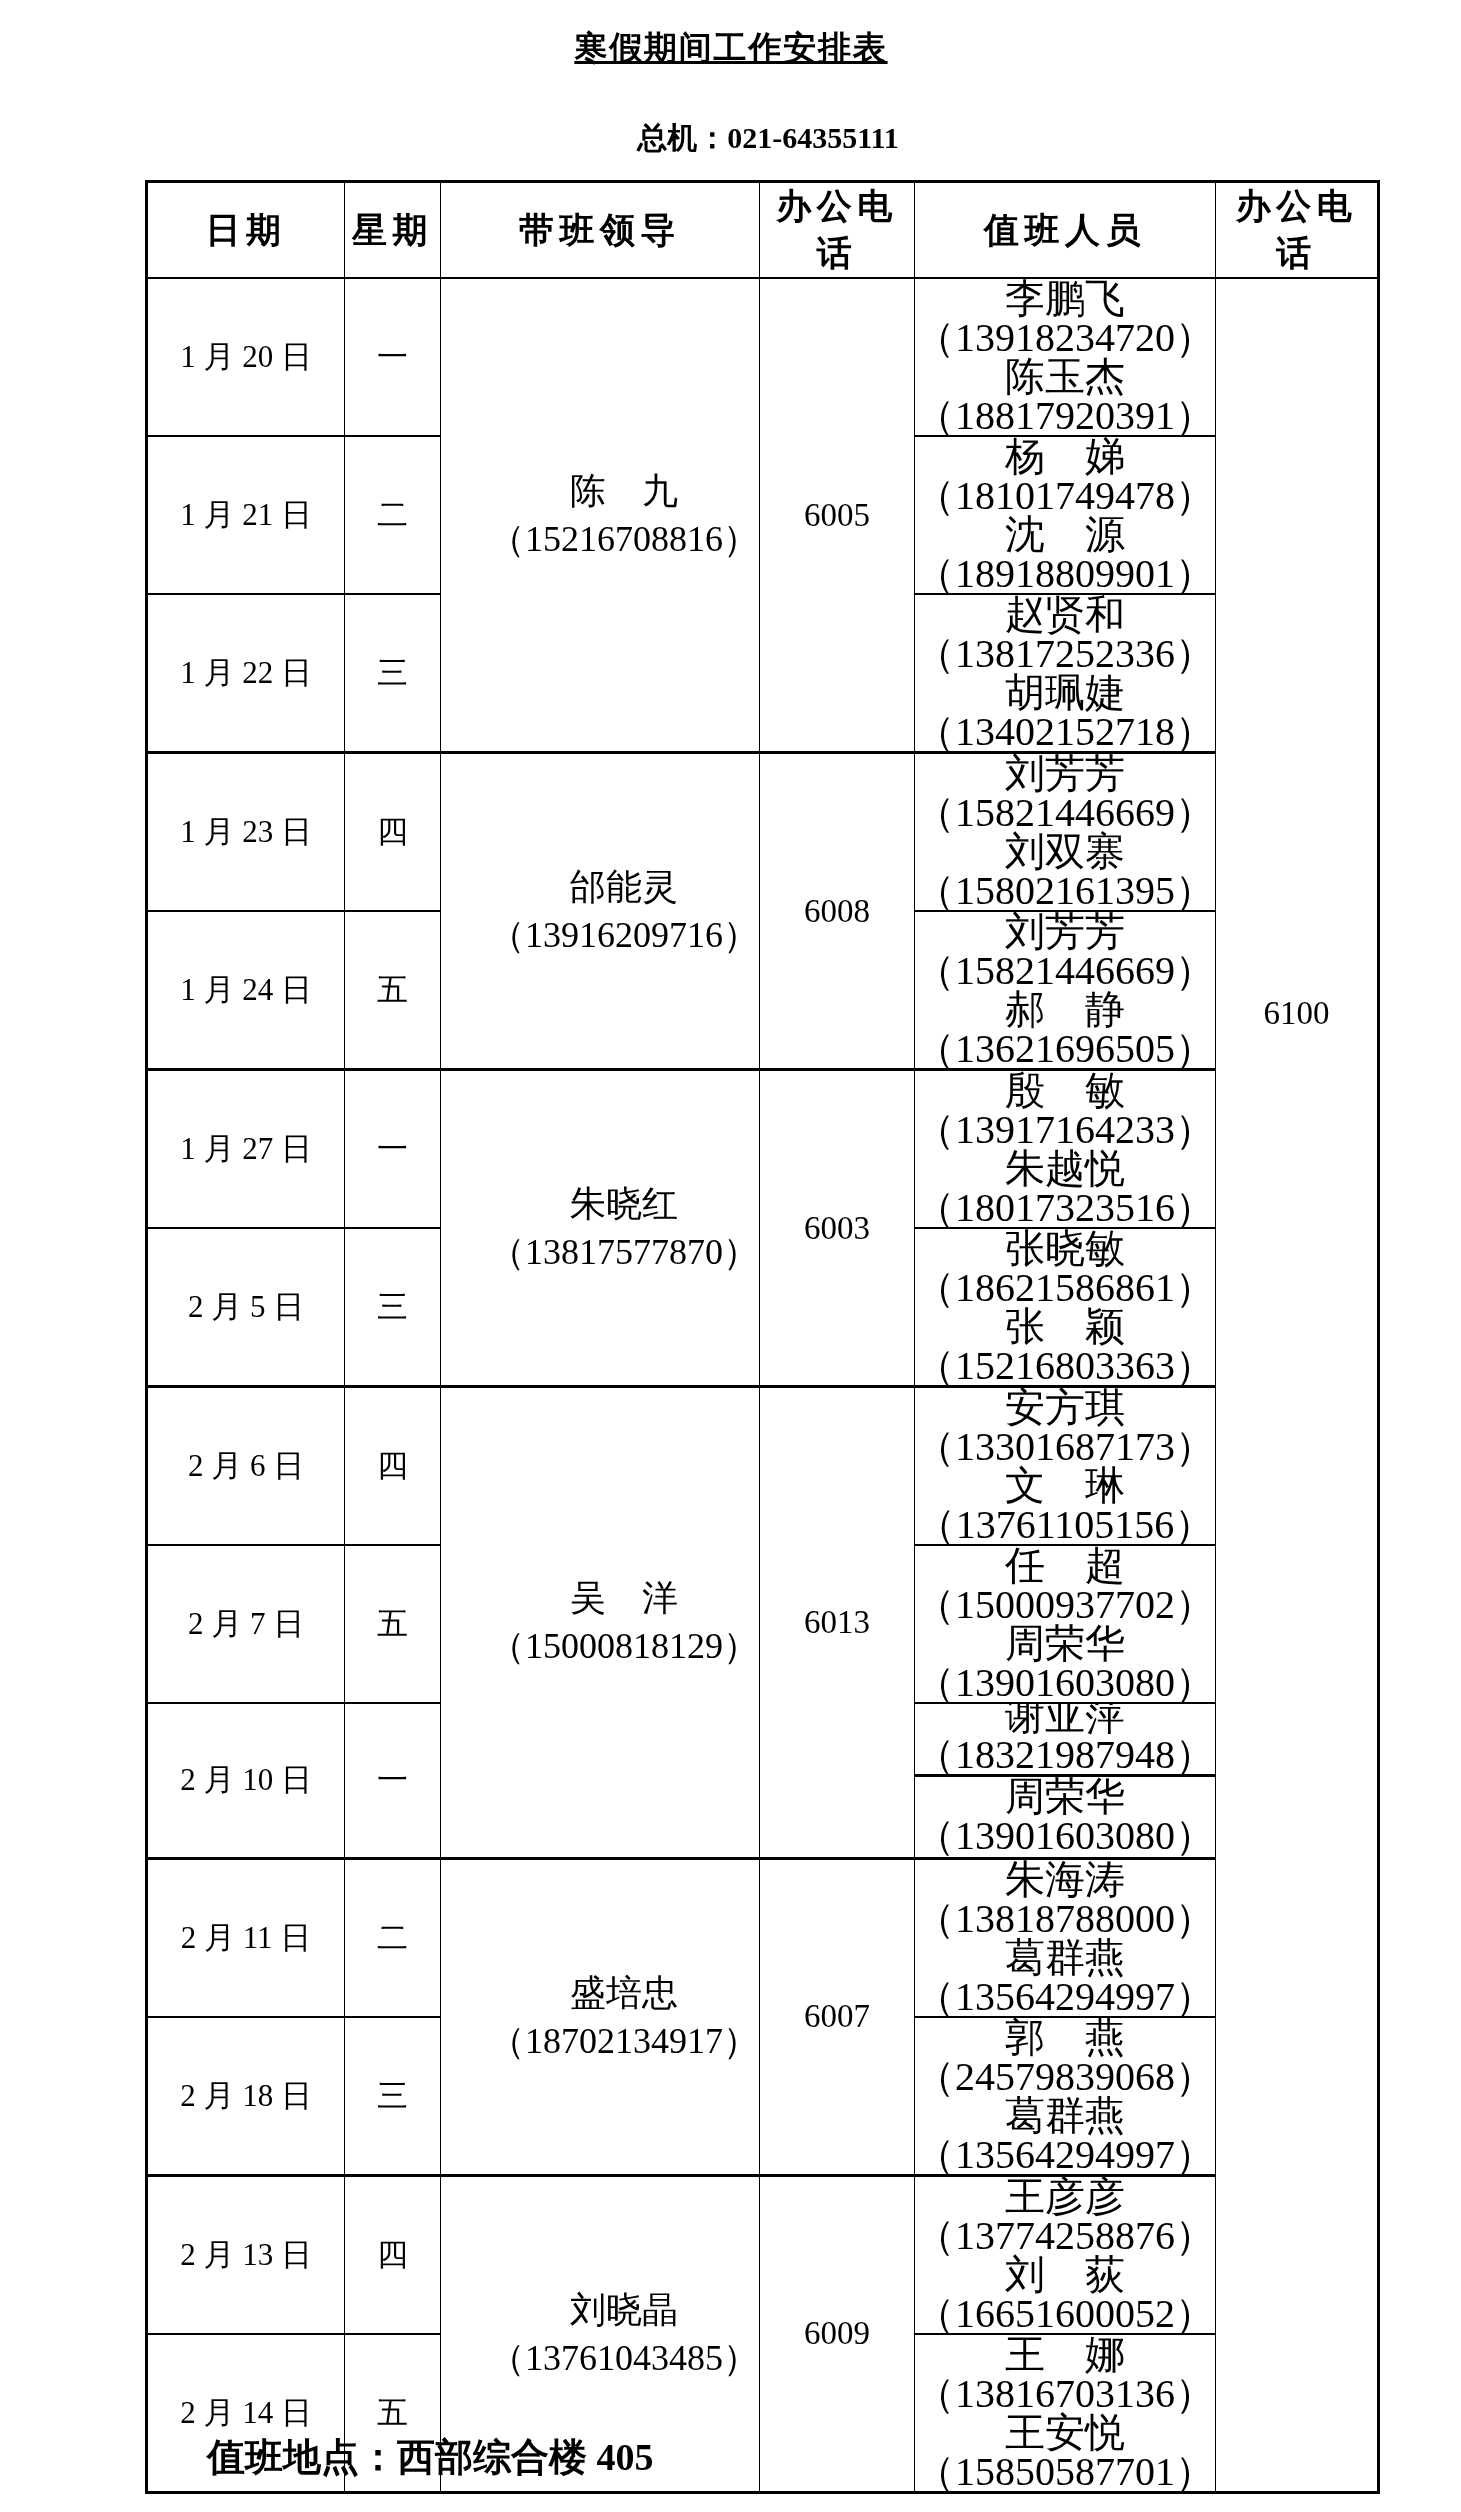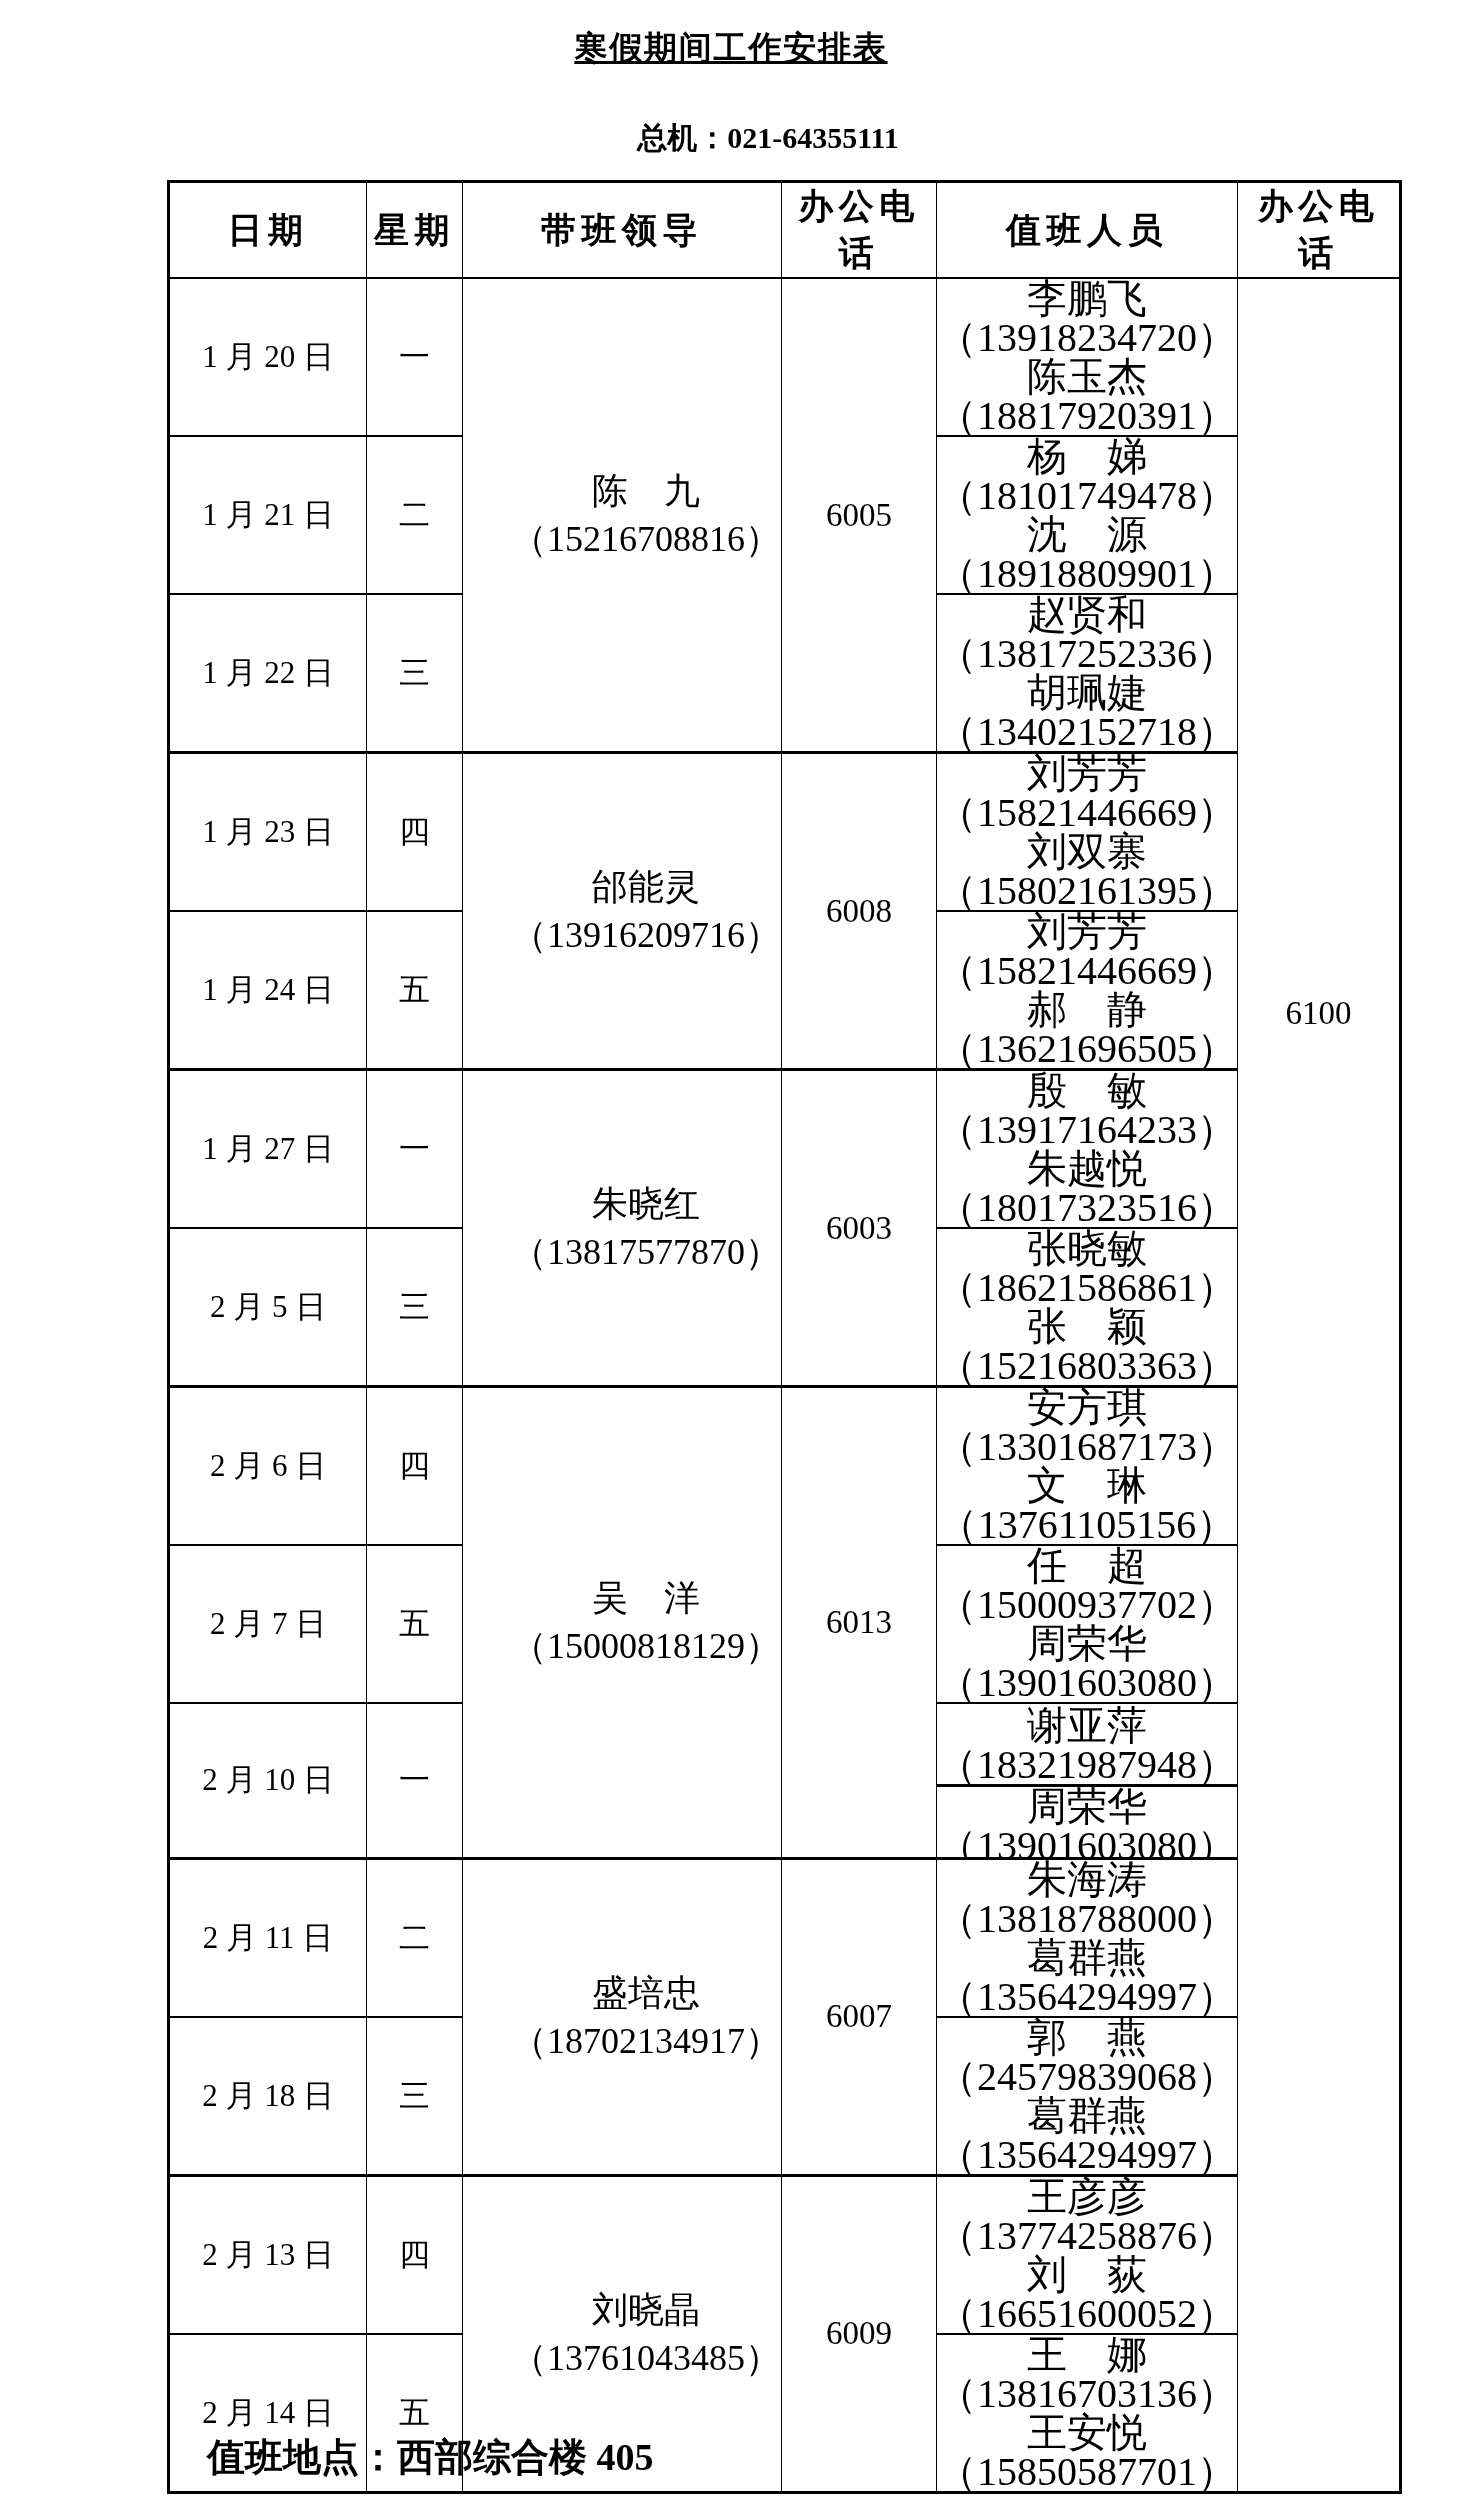--- a/index.html
+++ b/index.html
@@ -14,21 +14,21 @@
     position:absolute; top:26px; left:0; width:100%;
     text-align:center; font-size:33px; font-weight:bold;
     letter-spacing:1.8px;
     text-decoration:underline;
   }
   .subtitle {
     position:absolute; top:118px; left:0; width:100%;
     text-align:center; font-size:30px; font-weight:bold;margin-left:37px;
   }
   table.schedule {
-    position:absolute; left:167px; top:180px;
+    position:absolute; left:145px; top:180px;
     border-collapse:collapse; table-layout:fixed;
     border:3.7px solid #000;
   }
   .schedule th, .schedule td {
     border:1.8px solid #000;
     border-top-width:2.8px; border-bottom-width:2.8px;
     text-align:center; vertical-align:middle;
     overflow:hidden;
   }
   .schedule th {
@@ -39,21 +39,21 @@
   td.c-date { font-size:31px; }
   td.c-week { font-size:31px; }
   td.c-leader { font-size:36px;padding-left:48px; }
   td.c-leader .line { line-height:48px; }
   td.c-office { font-size:33px; }
   td.c-duty { font-size:40px; padding:0;margin-top:42px; }
   td.c-duty .line { line-height:39px; }
   td.c-main-office {
     font-size:33px; vertical-align:top; padding-top:711px; line-height:46px;
   }
-  .split-wrap { display:flex; flex-direction:column; height:149px; }
+  .split-wrap { display:flex; flex-direction:column; height:149px;justify-content:flex-end; }
   .split-half { flex:1; display:flex; flex-direction:column; justify-content:center; }
   .split-half + .split-half { border-top:3.7px solid #000; }
   .page-footer {
     position:absolute; top:2432px; left:207px;
     font-size:38px; font-weight:bold;
   }
 </style>
 </head>
 <body>
 

